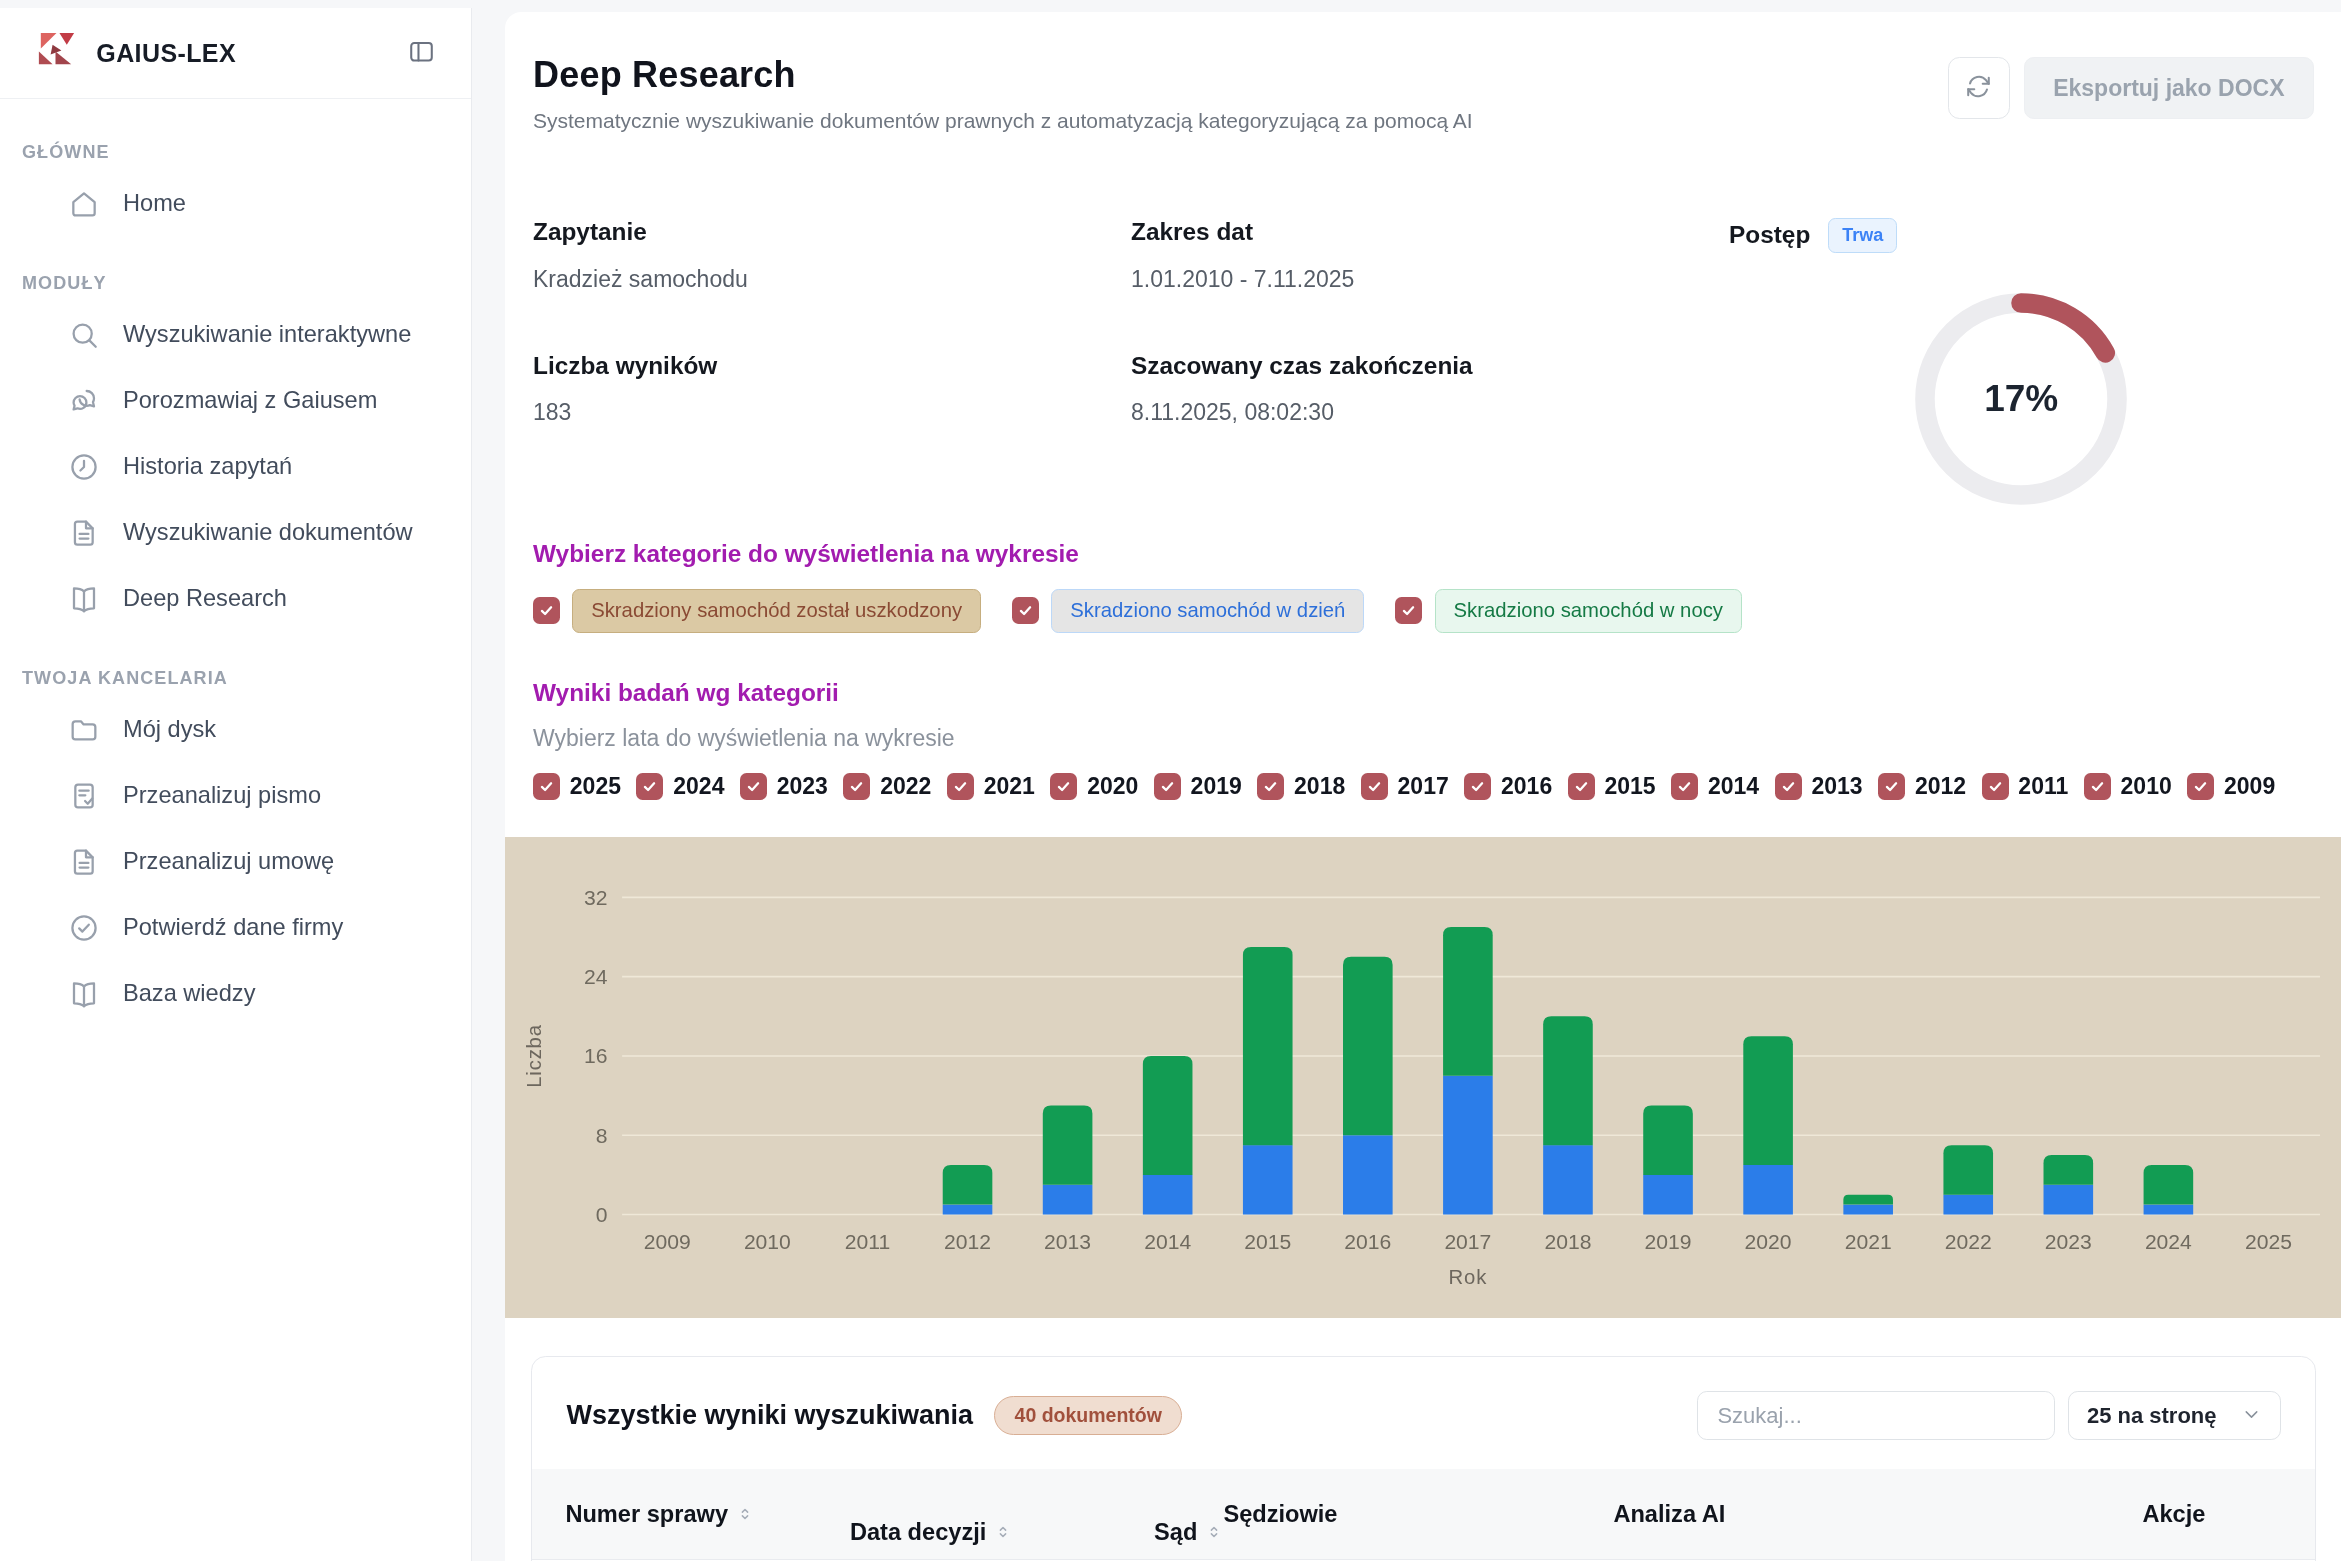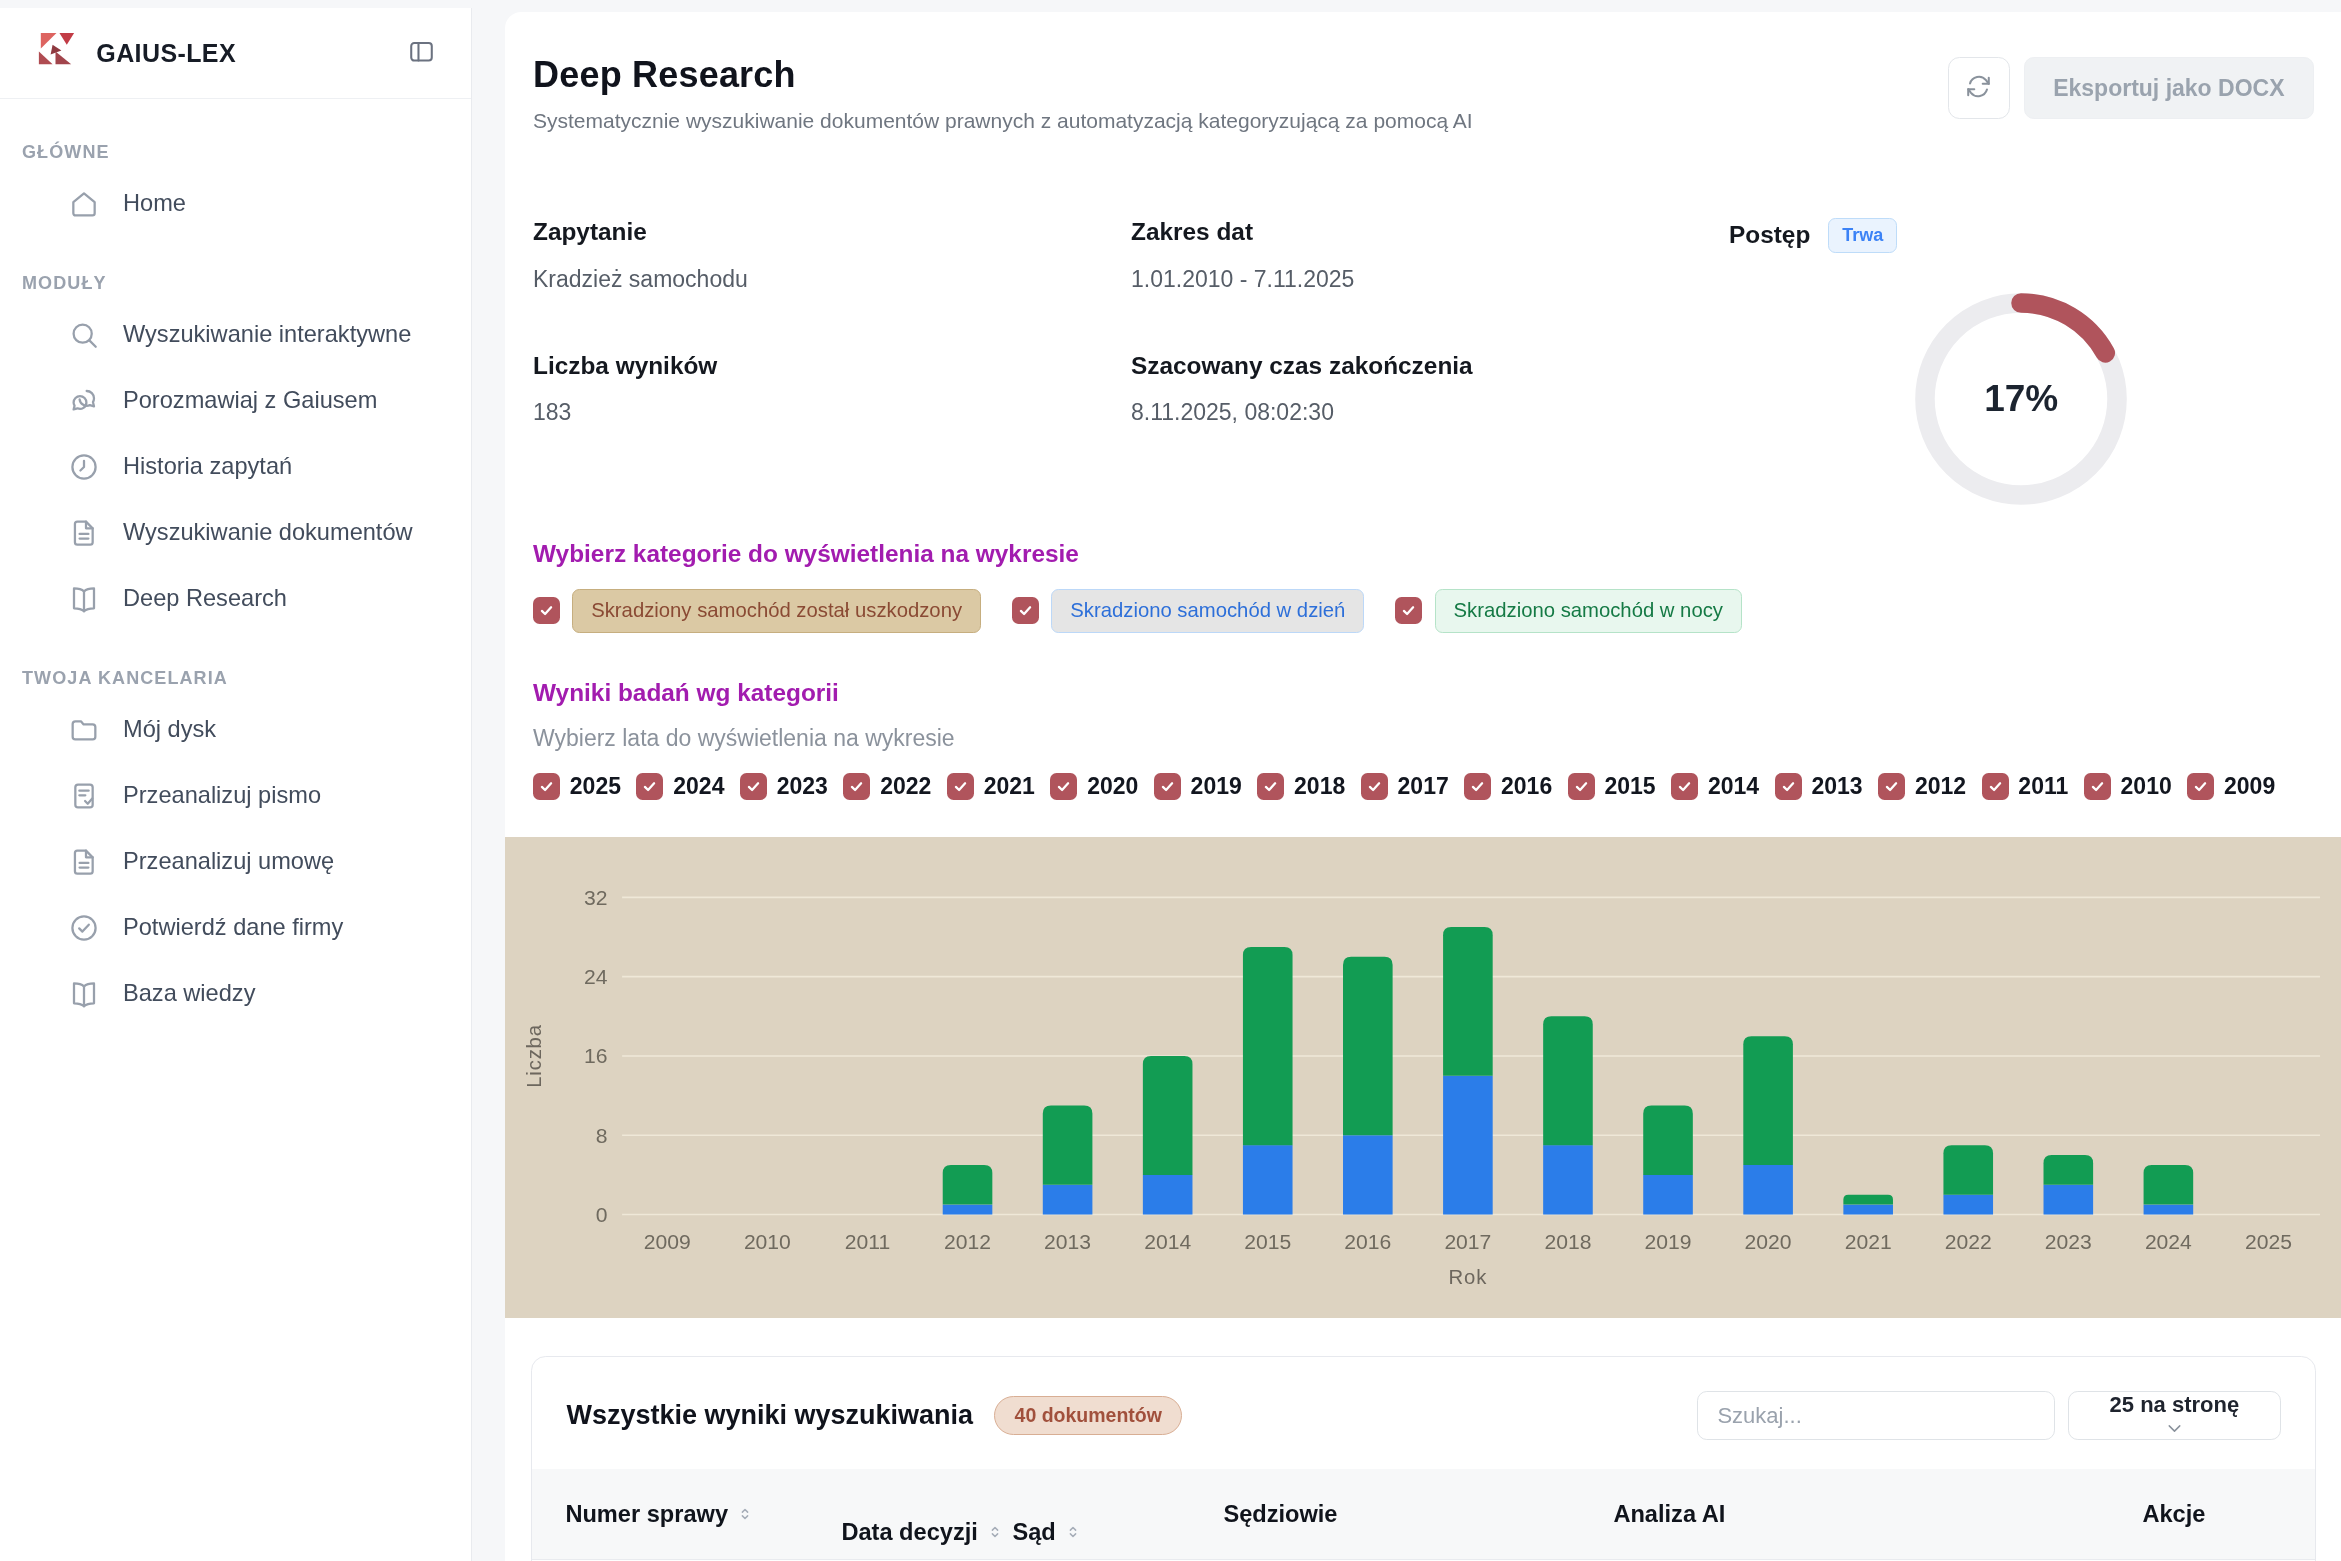--- a/index.html
+++ b/index.html
@@ -82,29 +82,29 @@
 
   
   .results-card{margin:38px -2.4px 0 -1.6px;border:0.8px solid var(--border);border-radius:14.6px;padding-top:34px;overflow:hidden;}
   .results-head{display:flex;justify-content:space-between;align-items:center;padding:0 34px;}
   .results-title-wrap{display:flex;align-items:center;gap:21px;}
   .results-title{font-size:27px;font-weight:700;color:#10131c;}
   .count-badge{font-size:19.5px;font-weight:600;color:#a1503c;background:#f0ddd0;border:0.8px solid #d8ae94;border-radius:812px;padding:7.3px 19.5px;}
   .results-tools{display:flex;gap:13px;align-items:flex-end;}
   .search-input{width:358px;height:49px;border:0.8px solid #dfe3e7;border-radius:9.8px;font-size:22px;padding:0 19.5px;color:#39404c;font-family:inherit;outline:none;}
   .search-input::placeholder{color:#9aa2ad;}
-  .page-size{width:213px;height:49px;border:0.8px solid #dfe3e7;border-radius:9.8px;display:flex;align-items:center;justify-content:space-between;padding:0 18px;cursor:pointer;flex-direction:column;}
+  .page-size{width:213px;height:49px;border:0.8px solid #dfe3e7;border-radius:9.8px;display:flex;align-items:center;justify-content:space-between;padding:0 18px;cursor:pointer;}
   .page-size .ps-label{font-size:22px;font-weight:600;color:#1f242e;}
   .page-size .icon{color:#8a929c;}
   .page-size .icon svg{width:21px;height:21px;}
 
   .tgrid{display:grid;grid-template-columns:276px 171px 211px 390px 529px 1fr;padding:0 33px;align-items:start;}
   .thead{margin-top:29px;background:#f7f8f9;border-bottom:0.8px solid #e9ebef;height:91px;align-items:center;}
   .th{display:flex;align-items:center;gap:8.1px;font-size:23.6px;font-weight:700;color:#10141c;}
-  .th.center{justify-content:flex-start;text-align:center;margin-top:36px;}
+  .th.center{justify-content:flex-end;text-align:center;margin-top:36px;}
   .th .sort-icon{color:#a6adb8;display:flex;}
   .th .sort-icon svg{width:18px;height:18px;stroke-width:2;}
   .trow{background:#fff;height:163px;}
 </style>
 </head>
 <body>
 
 <aside class="sidebar">
   <div class="logo-row">
     <div class="logo-left">

